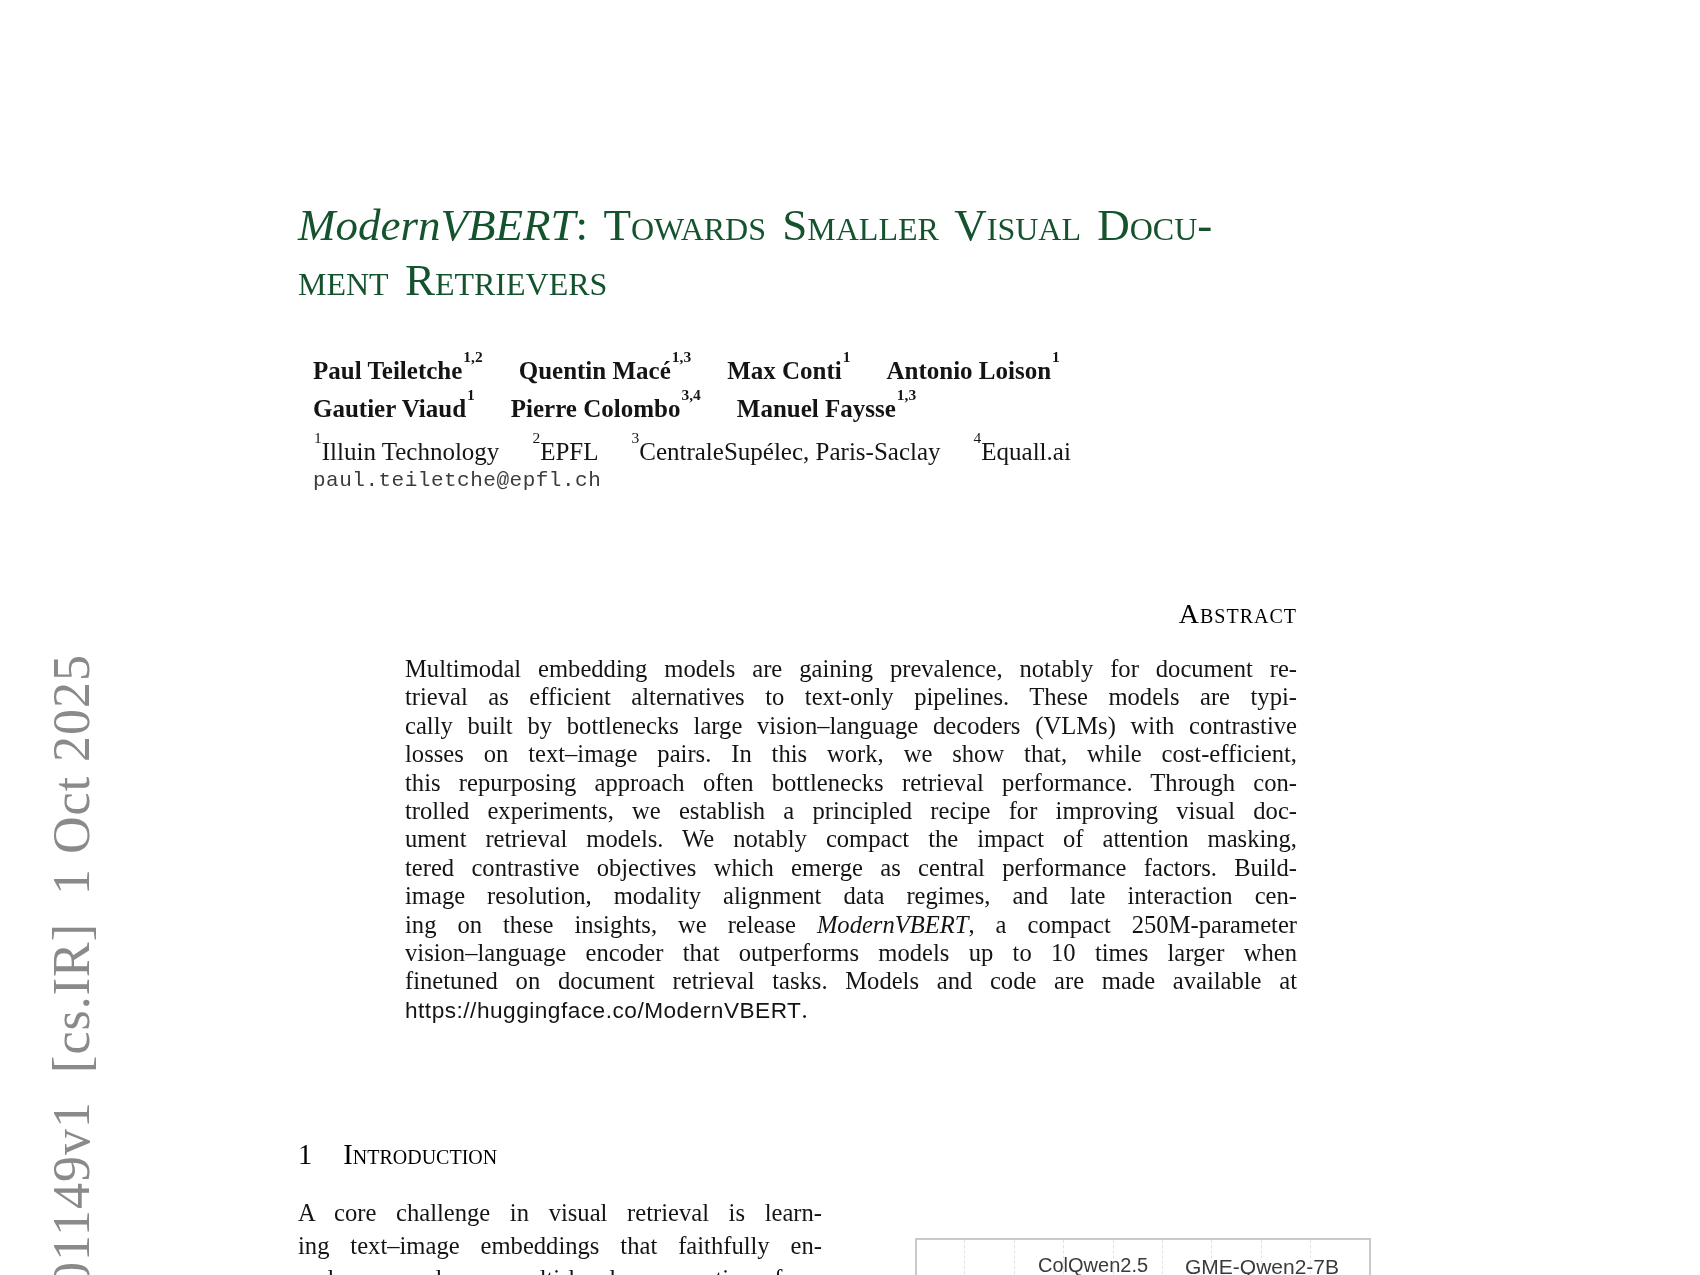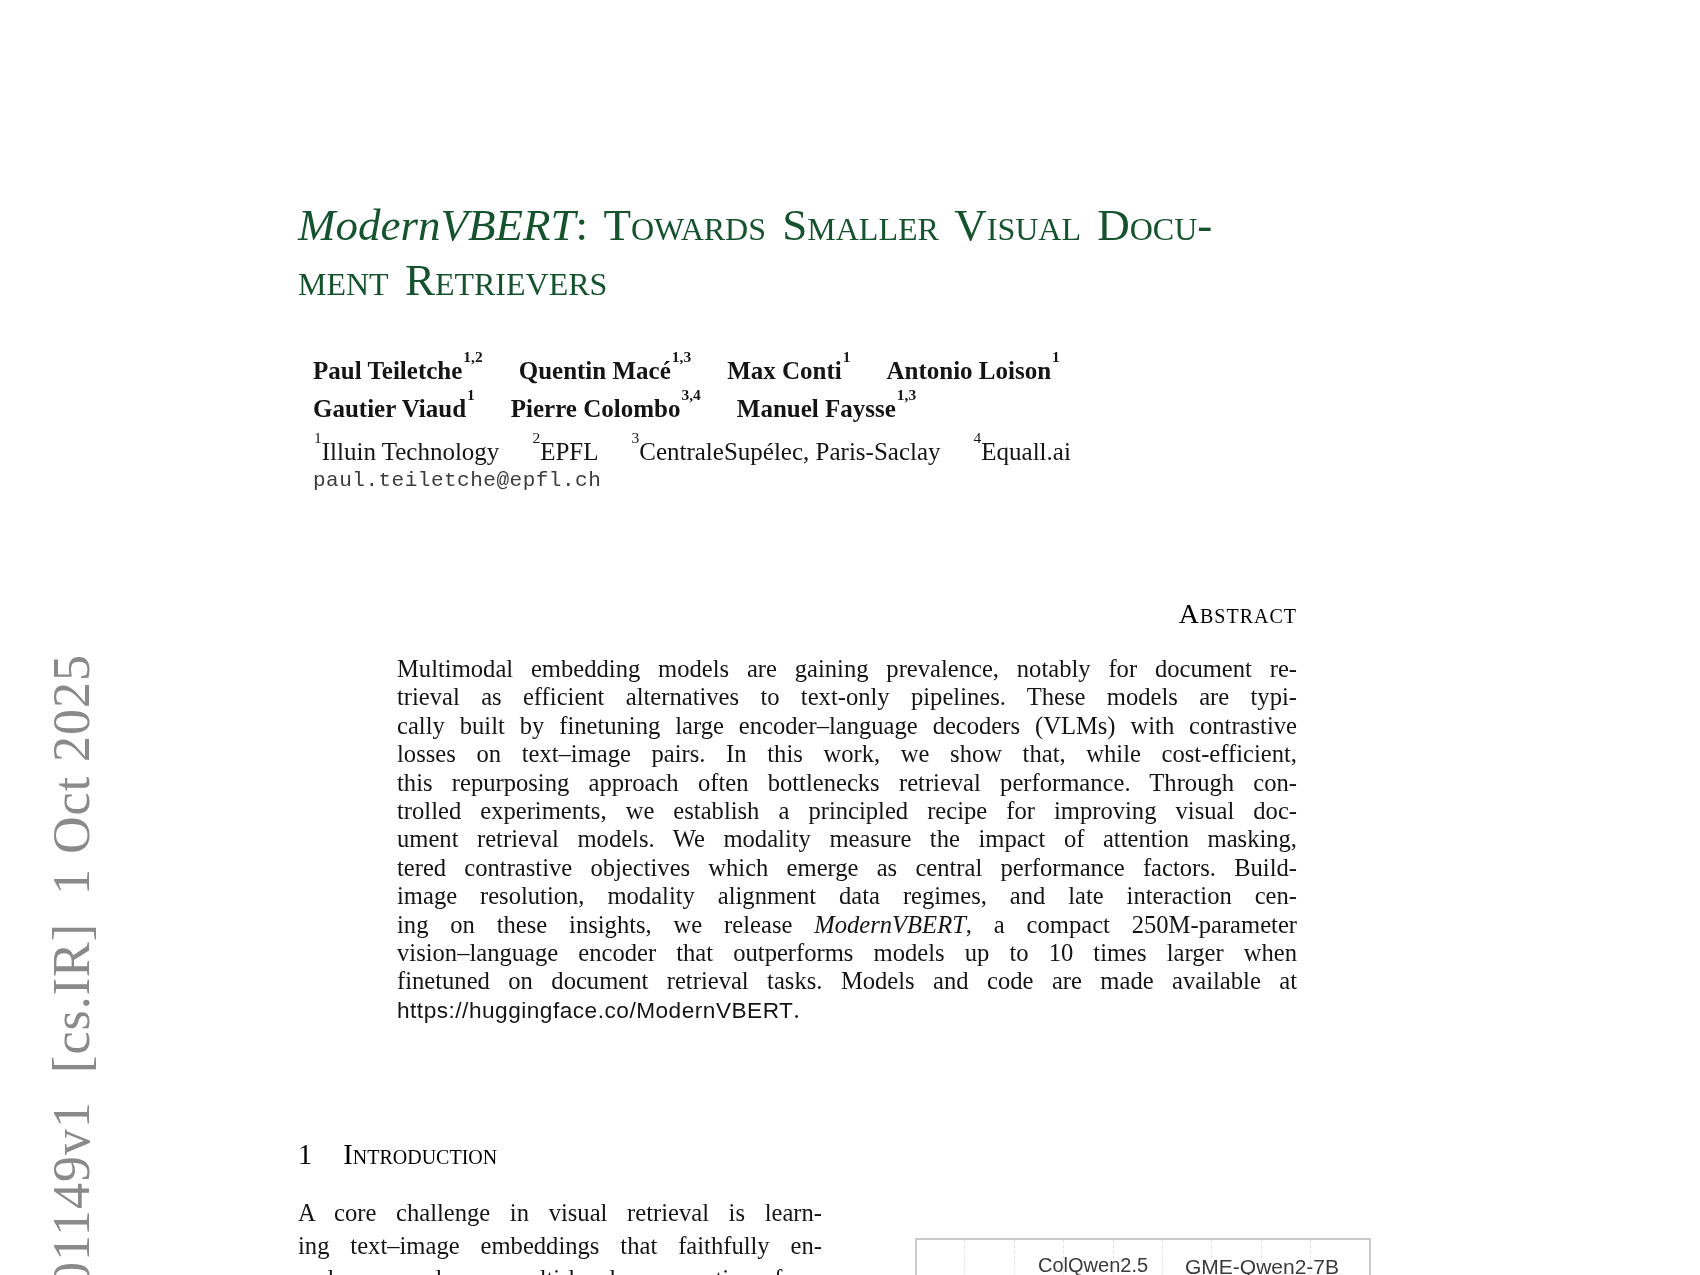--- a/index.html
+++ b/index.html
@@ -42,21 +42,21 @@
   .authors sup.s{font-weight:bold;}
 
   
   .affils{left:313px; top:437px; width:1000px; font-size:25px;}
   .affil{margin-right:32px; white-space:nowrap;}
   .email{left:313px; top:469px; font-family:"Liberation Mono","DejaVu Sans Mono",monospace; font-size:21px; color:#3c3c3c; letter-spacing:0.5px;}
 
   
   .abs-head{left:397px; top:598px; width:900px; text-align:right; font-size:28px; letter-spacing:1px; color:#000;}
   .abs-body{left:397px; top:655px; width:900px; font-size:24.6px;}
-  .abs-body .ln{line-height:28.4px; white-space:nowrap;}
+  .abs-body .ln{line-height:28.4px; white-space:nowrap;margin-left:8px;}
   .ln.just{white-space:normal; text-align:justify; text-align-last:justify;}
   .mono{font-family:Liberation Sans, sans-serif; font-size:0.92em; letter-spacing:0.5px;}
 
   
   .intro-head{left:298px; top:1139px; font-size:28.5px; color:#000;}
   .intro-head .num{margin-right:31px;}
   .intro-body{left:298px; top:1196px; width:524px; font-size:24.6px;}
   .intro-body .ln{line-height:33px;}
 
   
@@ -96,25 +96,25 @@
 </div>
 
 <div class="abs affils" id="affils"><span class="affil"><sup class="s">1</sup><span>Illuin Technology</span></span><span class="affil"><sup class="s">2</sup><span>EPFL</span></span><span class="affil"><sup class="s">3</sup><span>CentraleSupélec, Paris-Saclay</span></span><span class="affil"><sup class="s">4</sup><span>Equall.ai</span></span></div>
 
 <div class="abs email">paul.teiletche@epfl.ch</div>
 
 <div class="abs abs-head sc">Abstract</div>
 <div class="abs abs-body" id="abstract-body">
     <div class="ln just"><span>Multimodal embedding models are gaining prevalence, notably for document re-</span></div>
     <div class="ln just"><span>trieval as efficient alternatives to text-only pipelines.  These models are typi-</span></div>
-    <div class="ln just"><span>cally built by finetuning large encoder–language decoders (VLMs) with contrastive</span></div>
+    <div class="ln just"><span>cally built by bottlenecks large vision–language decoders (VLMs) with contrastive</span></div>
     <div class="ln just"><span>losses on text–image pairs.  In this work, we show that, while cost-efficient,</span></div>
     <div class="ln just"><span>this repurposing approach often bottlenecks retrieval performance. Through con-</span></div>
     <div class="ln just"><span>trolled experiments, we establish a principled recipe for improving visual doc-</span></div>
-    <div class="ln just"><span>ument retrieval models.  We modality measure the impact of attention masking,</span></div>
+    <div class="ln just"><span>ument retrieval models.  We notably compact the impact of attention masking,</span></div>
     <div class="ln just"><span>tered contrastive objectives which emerge as central performance factors. Build-</span></div>
     <div class="ln just"><span>image resolution, modality alignment data regimes, and late interaction cen-</span></div>
     <div class="ln just"><span>ing on these insights, we release </span><span class="it">ModernVBERT</span><span>, a compact 250M-parameter</span></div>
     <div class="ln just"><span>vision–language encoder that outperforms models up to 10 times larger when</span></div>
     <div class="ln just"><span>finetuned on document retrieval tasks.  Models and code are made available at</span></div>
     <div class="ln"><span class="mono">https://huggingface.co/ModernVBERT</span><span>.</span></div>
   </div>
 
 <div class="abs intro-head">
   <span class="num">1</span><span class="sc">Introduction</span>

